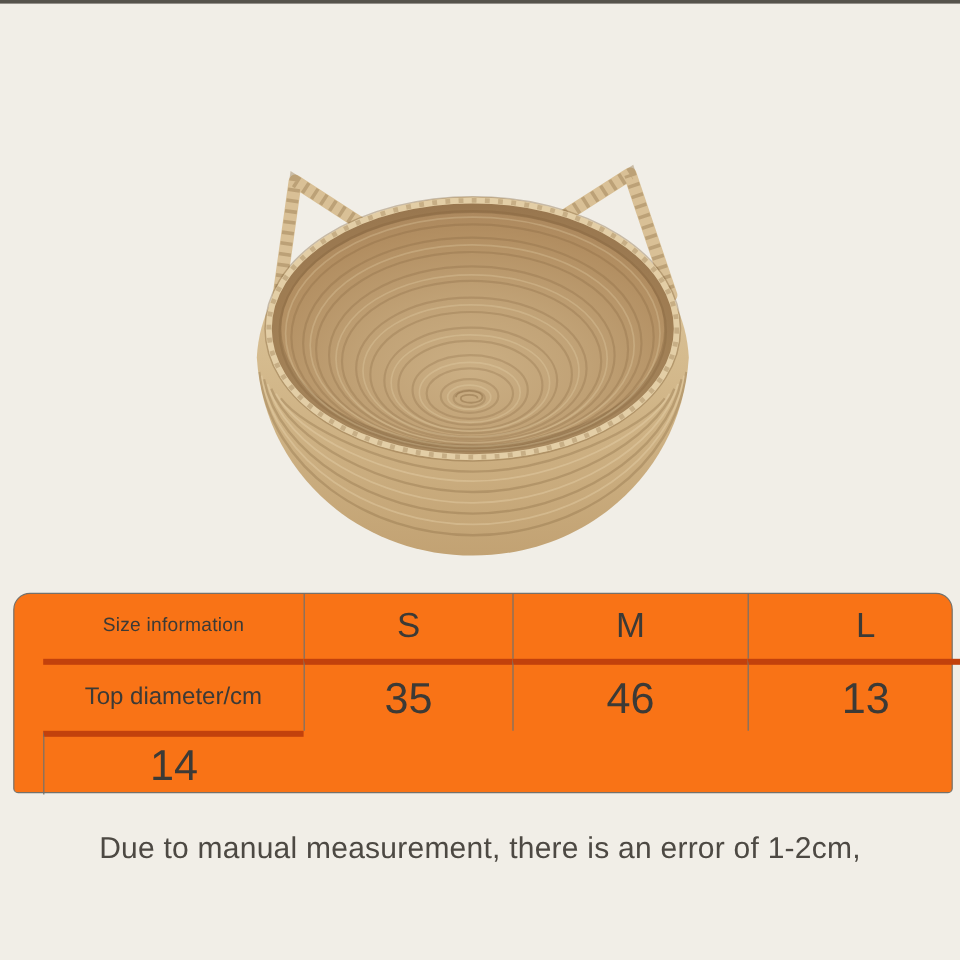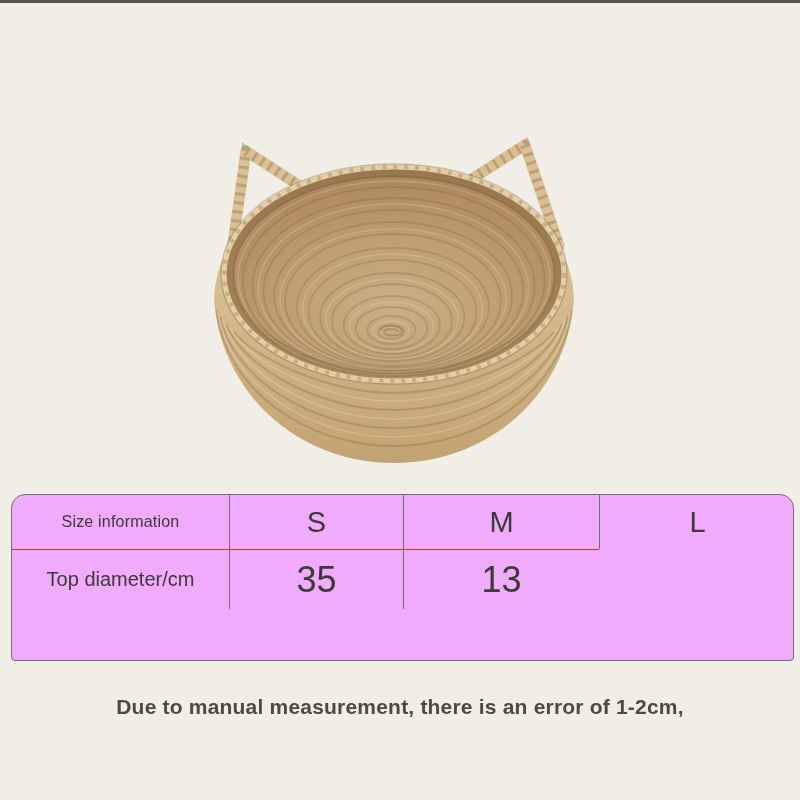--- a/index.html
+++ b/index.html
@@ -13,39 +13,40 @@
     position:absolute;left:0;top:0;width:800px;height:3px;
   }
   .product-photo{
     position:absolute;left:158px;top:118px;width:480px;height:370px;
   }
   .size-table{
     position:absolute;left:11px;top:494px;width:783px;height:167px;
     display:grid;
     grid-template-columns:217px 174px 196px 196px;
     grid-template-rows:54px 60px 53px;
-    background:#f0abfc;
+    background:#f97316;
     border:1.5px solid #74716b;
     border-radius:14px 14px 4px 4px;
     box-sizing:border-box;
+    padding-left:24px;
   }
   .cell{
     display:flex;align-items:center;justify-content:center;
     overflow:hidden;white-space:nowrap;
   }
   .cell.vline{border-left:1.5px solid #74716b;}
-  .cell.hline{border-top:1px solid #c2410c;}
+  .cell.hline{border-top:5px solid #c2410c;}
   .corner-label{font-size:16px;letter-spacing:.2px;}
   .size-header{font-size:29px;}
   .row-label{font-size:20px;}
   .num{font-size:36px;}
   .note{
     position:absolute;left:0;top:690px;width:800px;
     text-align:center;
-    font-size:21px;font-weight:bold;line-height:34px;
+    font-size:25px;font-weight:normal;line-height:34px;
     color:#4d4943;letter-spacing:.2px;
   }
 </style>
 </head>
 <body style="background: rgb(241, 238, 231);">
 
 <div class="top-strip" style="background: rgb(86, 83, 76);"></div>
 
 <svg class="product-photo" viewBox="0 0 480 370" xmlns="http://www.w3.org/2000/svg" aria-hidden="true">
   <defs>
@@ -129,19 +130,21 @@
 
 <div class="size-table">
 
   <div class="cell corner-label">Size information</div>
   <div class="cell size-header vline">S</div>
   <div class="cell size-header vline">M</div>
   <div class="cell size-header vline">L</div>
 
   <div class="cell row-label hline">Top diameter/cm</div>
   <div class="cell num vline hline">35</div>
+  <div class="cell num vline hline">46</div>
 
   <div class="cell num vline hline">13</div>
+  <div class="cell num vline hline">14</div>
 </div>
 
 <div class="note">
   <div>Due to manual measurement, there is an error of 1-2cm,</div>
 </div>
 
 </body></html>

